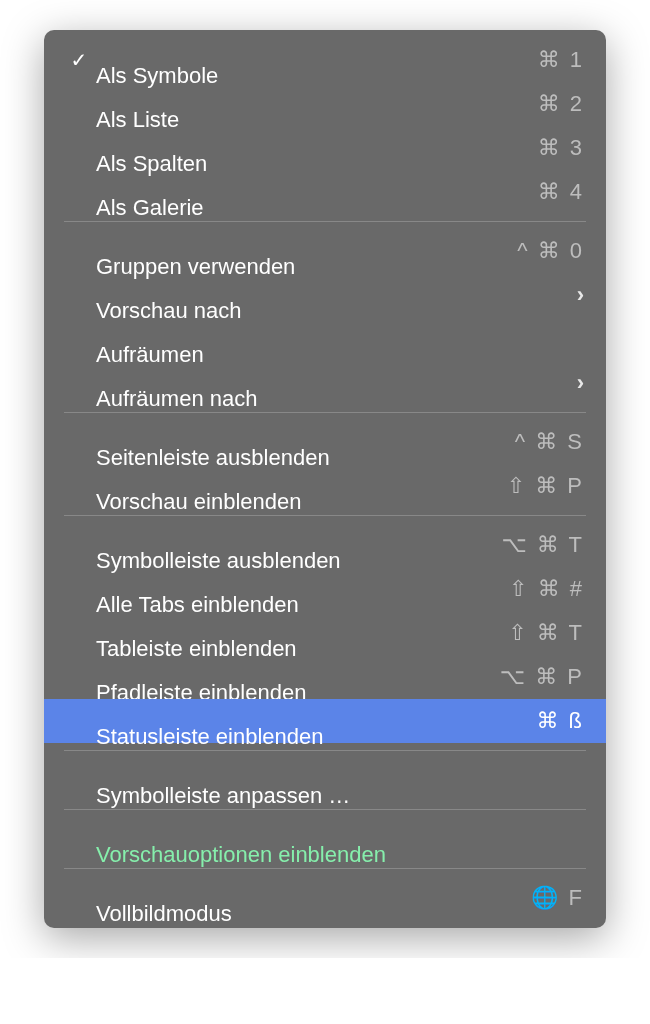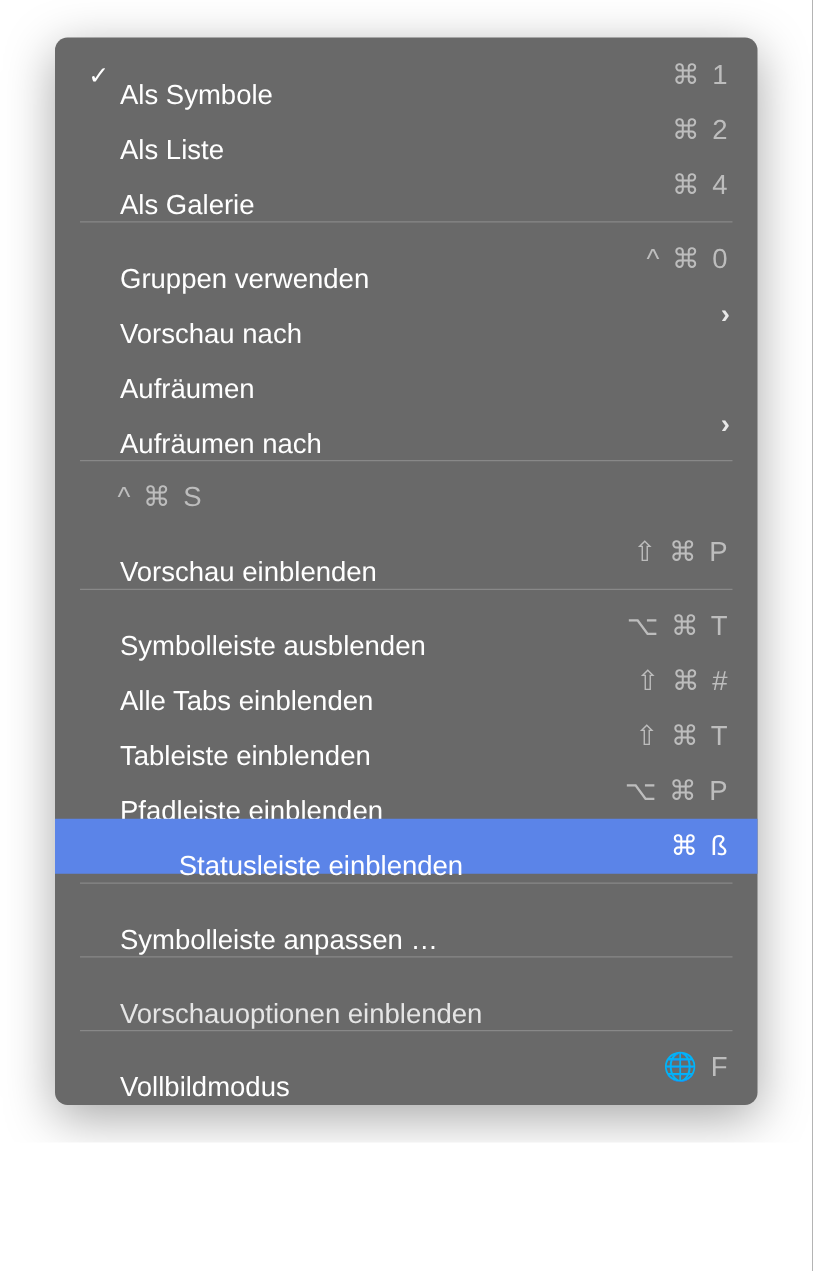--- a/index.html
+++ b/index.html
@@ -24,24 +24,23 @@
       height: 44px;
       padding: 0 22px 0 20px;
       color: #ffffff;
       font-size: 22px;
       font-weight: 400;
       cursor: default;
       position: relative;
     }
     .menu-item.highlighted {
       background: #5b84e8;
-      gap: 47px;
     }
     .menu-item.disabled {
-      color: #e5e5e5;
+      color: #86efac;
     }
     .check {
       width: 30px;
       display: inline-flex;
       justify-content: center;
       font-size: 20px;
       color: #ffffff;
     }
     .label {
       flex: 1;
@@ -82,20 +81,25 @@
     <span class="label">Als Symbole</span>
     <span class="shortcut">⌘ 1</span>
   </div>
   <div class="menu-item">
     <span class="check"></span>
     <span class="label">Als Liste</span>
     <span class="shortcut">⌘ 2</span>
   </div>
   <div class="menu-item">
     <span class="check"></span>
+    <span class="label">Als Spalten</span>
+    <span class="shortcut">⌘ 3</span>
+  </div>
+  <div class="menu-item">
+    <span class="check"></span>
     <span class="label">Als Galerie</span>
     <span class="shortcut">⌘ 4</span>
   </div>
 
   <div class="separator"></div>
 
   <div class="menu-item">
     <span class="check"></span>
     <span class="label">Gruppen verwenden</span>
     <span class="shortcut">^ ⌘ 0</span>
@@ -112,20 +116,21 @@
   <div class="menu-item">
     <span class="check"></span>
     <span class="label">Aufräumen nach</span>
     <span class="submenu-arrow">›</span>
   </div>
 
   <div class="separator"></div>
 
   <div class="menu-item">
     <span class="check"></span>
+    <span class="label">Seitenleiste ausblenden</span>
     <span class="shortcut">^ ⌘ S</span>
   </div>
   <div class="menu-item">
     <span class="check"></span>
     <span class="label">Vorschau einblenden</span>
     <span class="shortcut">⇧ ⌘ P</span>
   </div>
 
   <div class="separator"></div>
 

